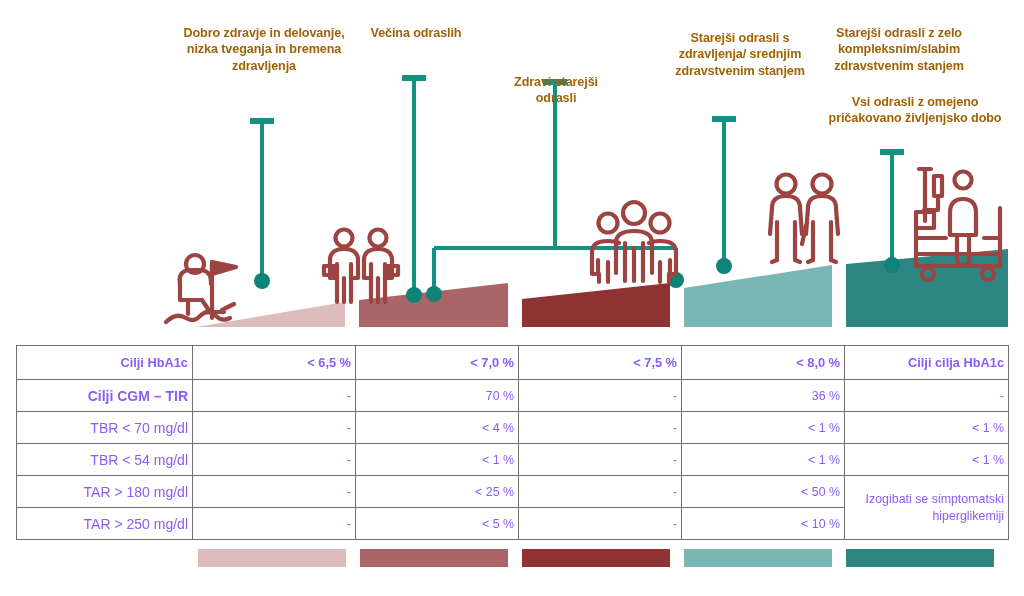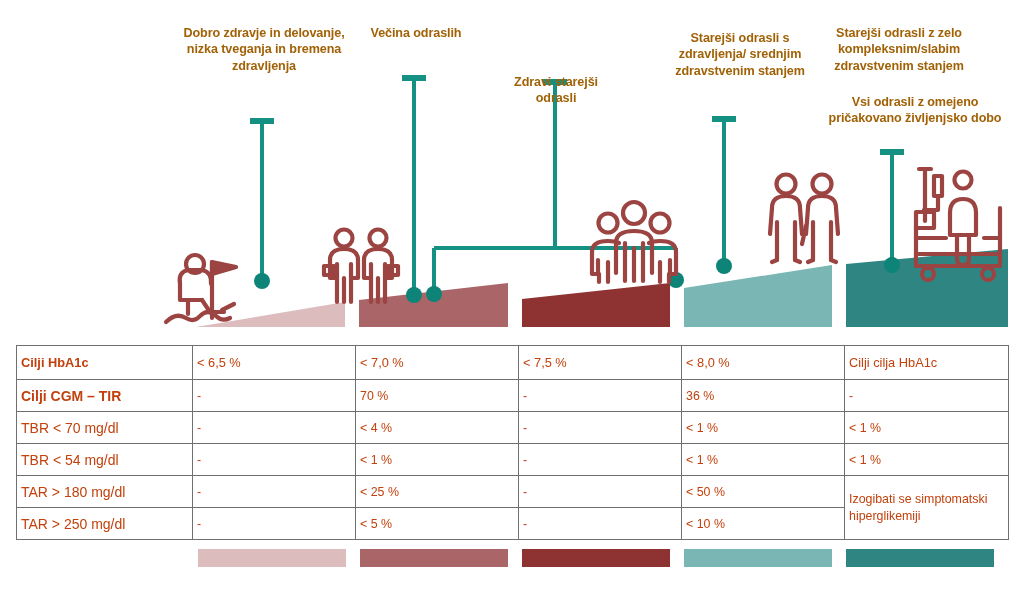--- a/index.html
+++ b/index.html
@@ -57,29 +57,29 @@
     top: 345px;
     width: 992px;
   }
   table.targets {
     border-collapse: collapse;
     width: 992px;
     table-layout: fixed;
   }
   table.targets td {
     border: 1px solid #6f6f6f;
-    text-align: left;
+    text-align: right;
     vertical-align: middle;
     font-size: 12.4px;
-    color: #c2410c;
+    color: #8b5cf6;
     height: 31px;
     padding: 0 4px;
   }
   table.targets tr.head td {
-    font-weight: normal;
+    font-weight: bold;
     height: 33px;
     font-size: 12.8px;
   }
   table.targets td.rowlabel {
     font-size: 14px;
   }
   table.targets tr.head td.rowlabel,
   table.targets tr.bold-label td.rowlabel {
     font-weight: bold;
   }

